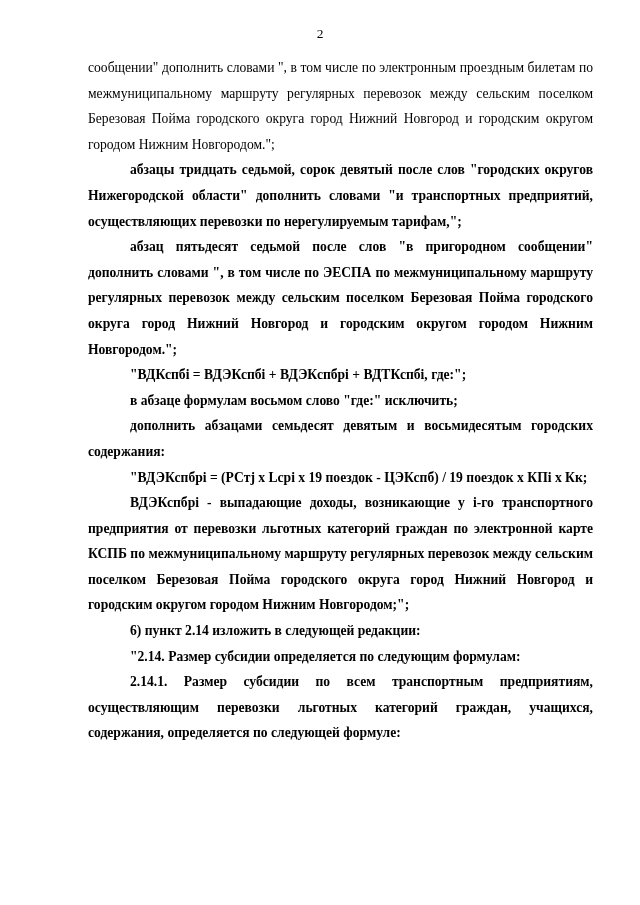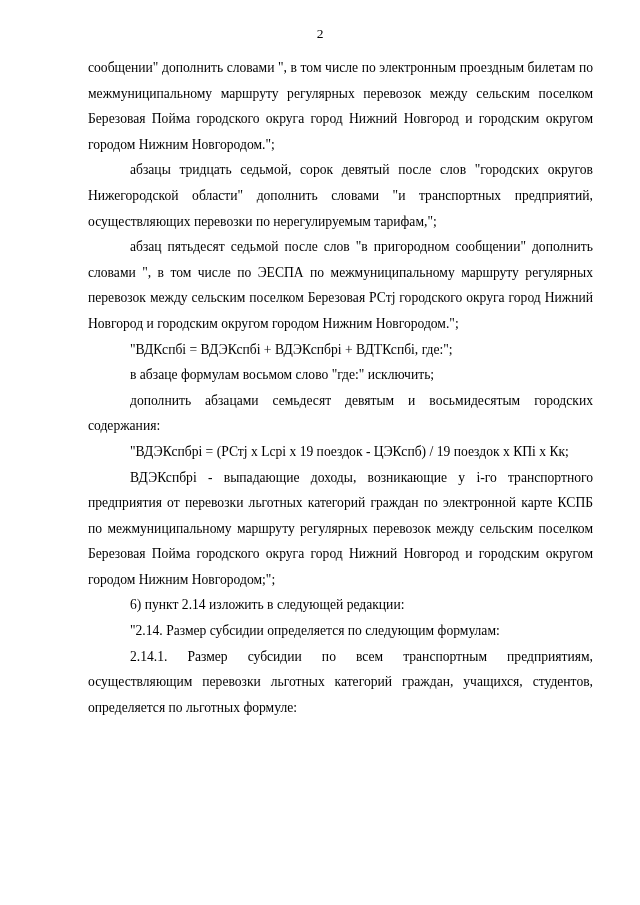--- a/index.html
+++ b/index.html
@@ -35,39 +35,40 @@
     line-height: 25.6px;
   }
   .para {
     margin: 0 0 0 0;
     text-align: justify;
     text-justify: inter-word;
     hyphens: none;
   }
   .para.indent {
     text-indent: 42px;
+    font-weight: bold;
   }
   .para.noindent {
     text-indent: 0;
   }
 </style>
 </head>
 <body>
 
 <div class="page">
 
   <div class="page-number">2</div>
 
   <div class="body-text">
     <p class="para noindent">сообщении" дополнить словами ", в том числе по электронным проездным билетам по межмуниципальному маршруту регулярных перевозок между сельским поселком Березовая Пойма городского округа город Нижний Новгород и городским округом городом Нижним Новгородом.";</p>
     <p class="para indent">абзацы тридцать седьмой, сорок девятый после слов "городских округов Нижегородской области" дополнить словами "и транспортных предприятий, осуществляющих перевозки по нерегулируемым тарифам,";</p>
-    <p class="para indent">абзац пятьдесят седьмой после слов "в пригородном сообщении" дополнить словами ", в том числе по ЭЕСПА по межмуниципальному маршруту регулярных перевозок между сельским поселком Березовая РСтj городского округа город Нижний Новгород и городским округом городом Нижним Новгородом.";</p>
+    <p class="para indent">абзац пятьдесят седьмой после слов "в пригородном сообщении" дополнить словами ", в том числе по ЭЕСПА по межмуниципальному маршруту регулярных перевозок между сельским поселком Березовая Пойма городского округа город Нижний Новгород и городским округом городом Нижним Новгородом.";</p>
     <p class="para indent">"ВДКспбi = ВДЭКспбi + ВДЭКспбpi + ВДТКспбi, где:";</p>
     <p class="para indent">в абзаце формулам восьмом слово "где:" исключить;</p>
     <p class="para indent">дополнить абзацами семьдесят девятым и восьмидесятым городских содержания:</p>
     <p class="para indent">"ВДЭКспбpi = (РСтj x Lcpi x 19 поездок - ЦЭКспб) / 19 поездок x КПi x Кк;</p>
     <p class="para indent">ВДЭКспбpi - выпадающие доходы, возникающие у i-го транспортного предприятия от перевозки льготных категорий граждан по электронной карте КСПБ по межмуниципальному маршруту регулярных перевозок между сельским поселком Березовая Пойма городского округа город Нижний Новгород и городским округом городом Нижним Новгородом;";</p>
     <p class="para indent">6) пункт 2.14 изложить в следующей редакции:</p>
     <p class="para indent">"2.14. Размер субсидии определяется по следующим формулам:</p>
-    <p class="para indent">2.14.1. Размер субсидии по всем транспортным предприятиям, осуществляющим перевозки льготных категорий граждан, учащихся, студентов, определяется по льготных формуле:</p>
+    <p class="para indent">2.14.1. Размер субсидии по всем транспортным предприятиям, осуществляющим перевозки льготных категорий граждан, учащихся, содержания, определяется по следующей формуле:</p>
   </div>
 
 </div>
 
 </body></html>

